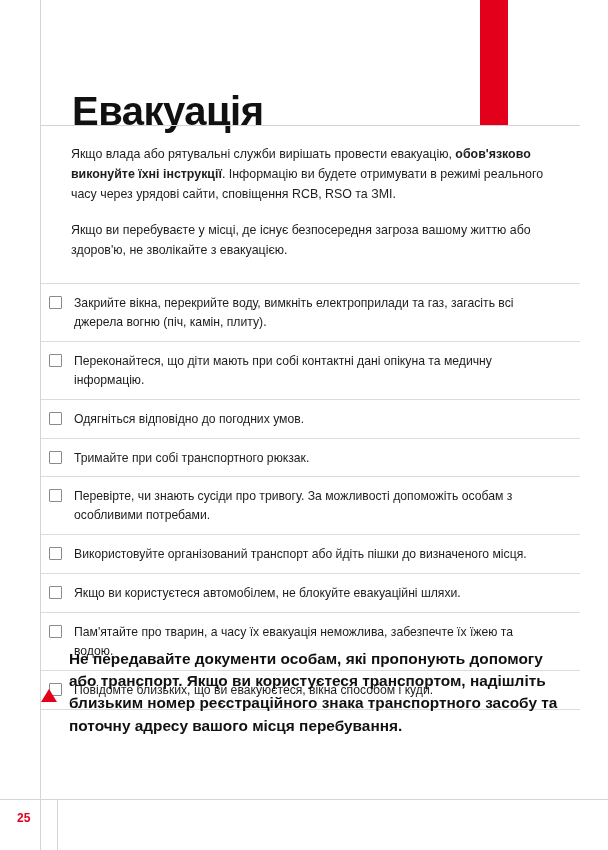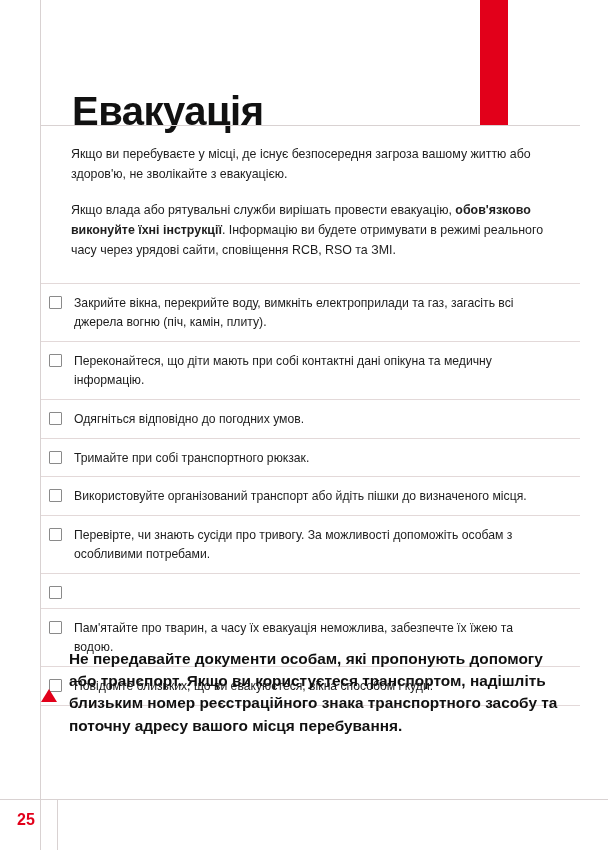--- a/index.html
+++ b/index.html
@@ -153,21 +153,21 @@
     left: 0;
     top: 799px;
     width: 608px;
     height: 1px;
     background: #d9d2d2;
   }
   .page-number {
     position: absolute;
     left: 17px;
     top: 811px;
-    font-size: 16px;
+    font-size: 12px;
     font-weight: bold;
     color: #e2001a;
   }
   .footer-vert {
     position: absolute;
     left: 57px;
     top: 800px;
     width: 1px;
     height: 50px;
     background: #d9d2d2;
@@ -181,22 +181,22 @@
   <div class="left-rule"></div>
 
   <div class="side-tab">
     
   </div>
 
   <h1 class="title">Евакуація</h1>
   <div class="title-underline"></div>
 
   <div class="intro">
+    <p><span>Якщо влада або рятувальні служби вирішать провести евакуацію, </span><b>обов'язково виконуйте їхні інструкції</b><span>. Інформацію ви будете отримувати в режимі реального часу через урядові сайти, сповіщення RCB, RSO та ЗМІ.</span></p>
     <p>Якщо ви перебуваєте у місці, де існує безпосередня загроза вашому життю або здоров'ю, не зволікайте з евакуацією.</p>
-    <p><span>Якщо влада або рятувальні служби вирішать провести евакуацію, </span><b>обов'язково виконуйте їхні інструкції</b><span>. Інформацію ви будете отримувати в режимі реального часу через урядові сайти, сповіщення RCB, RSO та ЗМІ.</span></p>
   </div>
 
   <div class="checklist">
     <div class="check-row">
       <span class="checkbox"></span>
       <span class="check-text">Закрийте вікна, перекрийте воду, вимкніть електроприлади та газ, загасіть всі джерела вогню (піч, камін, плиту).</span>
     </div>
     <div class="check-row">
       <span class="checkbox"></span>
       <span class="check-text">Переконайтеся, що діти мають при собі контактні дані опікуна та медичну інформацію.</span>
@@ -204,28 +204,29 @@
     <div class="check-row">
       <span class="checkbox"></span>
       <span class="check-text">Одягніться відповідно до погодних умов.</span>
     </div>
     <div class="check-row">
       <span class="checkbox"></span>
       <span class="check-text">Тримайте при собі транспортного рюкзак.</span>
     </div>
     <div class="check-row">
       <span class="checkbox"></span>
+      <span class="check-text">Перевірте, чи знають сусіди про тривогу. За можливості допоможіть особам з особливими потребами.</span>
+    </div>
+    <div class="check-row">
+      <span class="checkbox"></span>
       <span class="check-text">Використовуйте організований транспорт або йдіть пішки до визначеного місця.</span>
     </div>
     <div class="check-row">
       <span class="checkbox"></span>
-      <span class="check-text">Перевірте, чи знають сусіди про тривогу. За можливості допоможіть особам з особливими потребами.</span>
-    </div>
-    <div class="check-row">
-      <span class="checkbox"></span>
+      <span class="check-text">Якщо ви користуєтеся автомобілем, не блокуйте евакуаційні шляхи.</span>
     </div>
     <div class="check-row">
       <span class="checkbox"></span>
       <span class="check-text">Пам'ятайте про тварин, а часу їх евакуація неможлива, забезпечте їх їжею та водою.</span>
     </div>
     <div class="check-row">
       <span class="checkbox"></span>
       <span class="check-text">Повідомте близьких, що ви евакуюєтеся, вікна способом і куди.</span>
     </div>
   </div>

